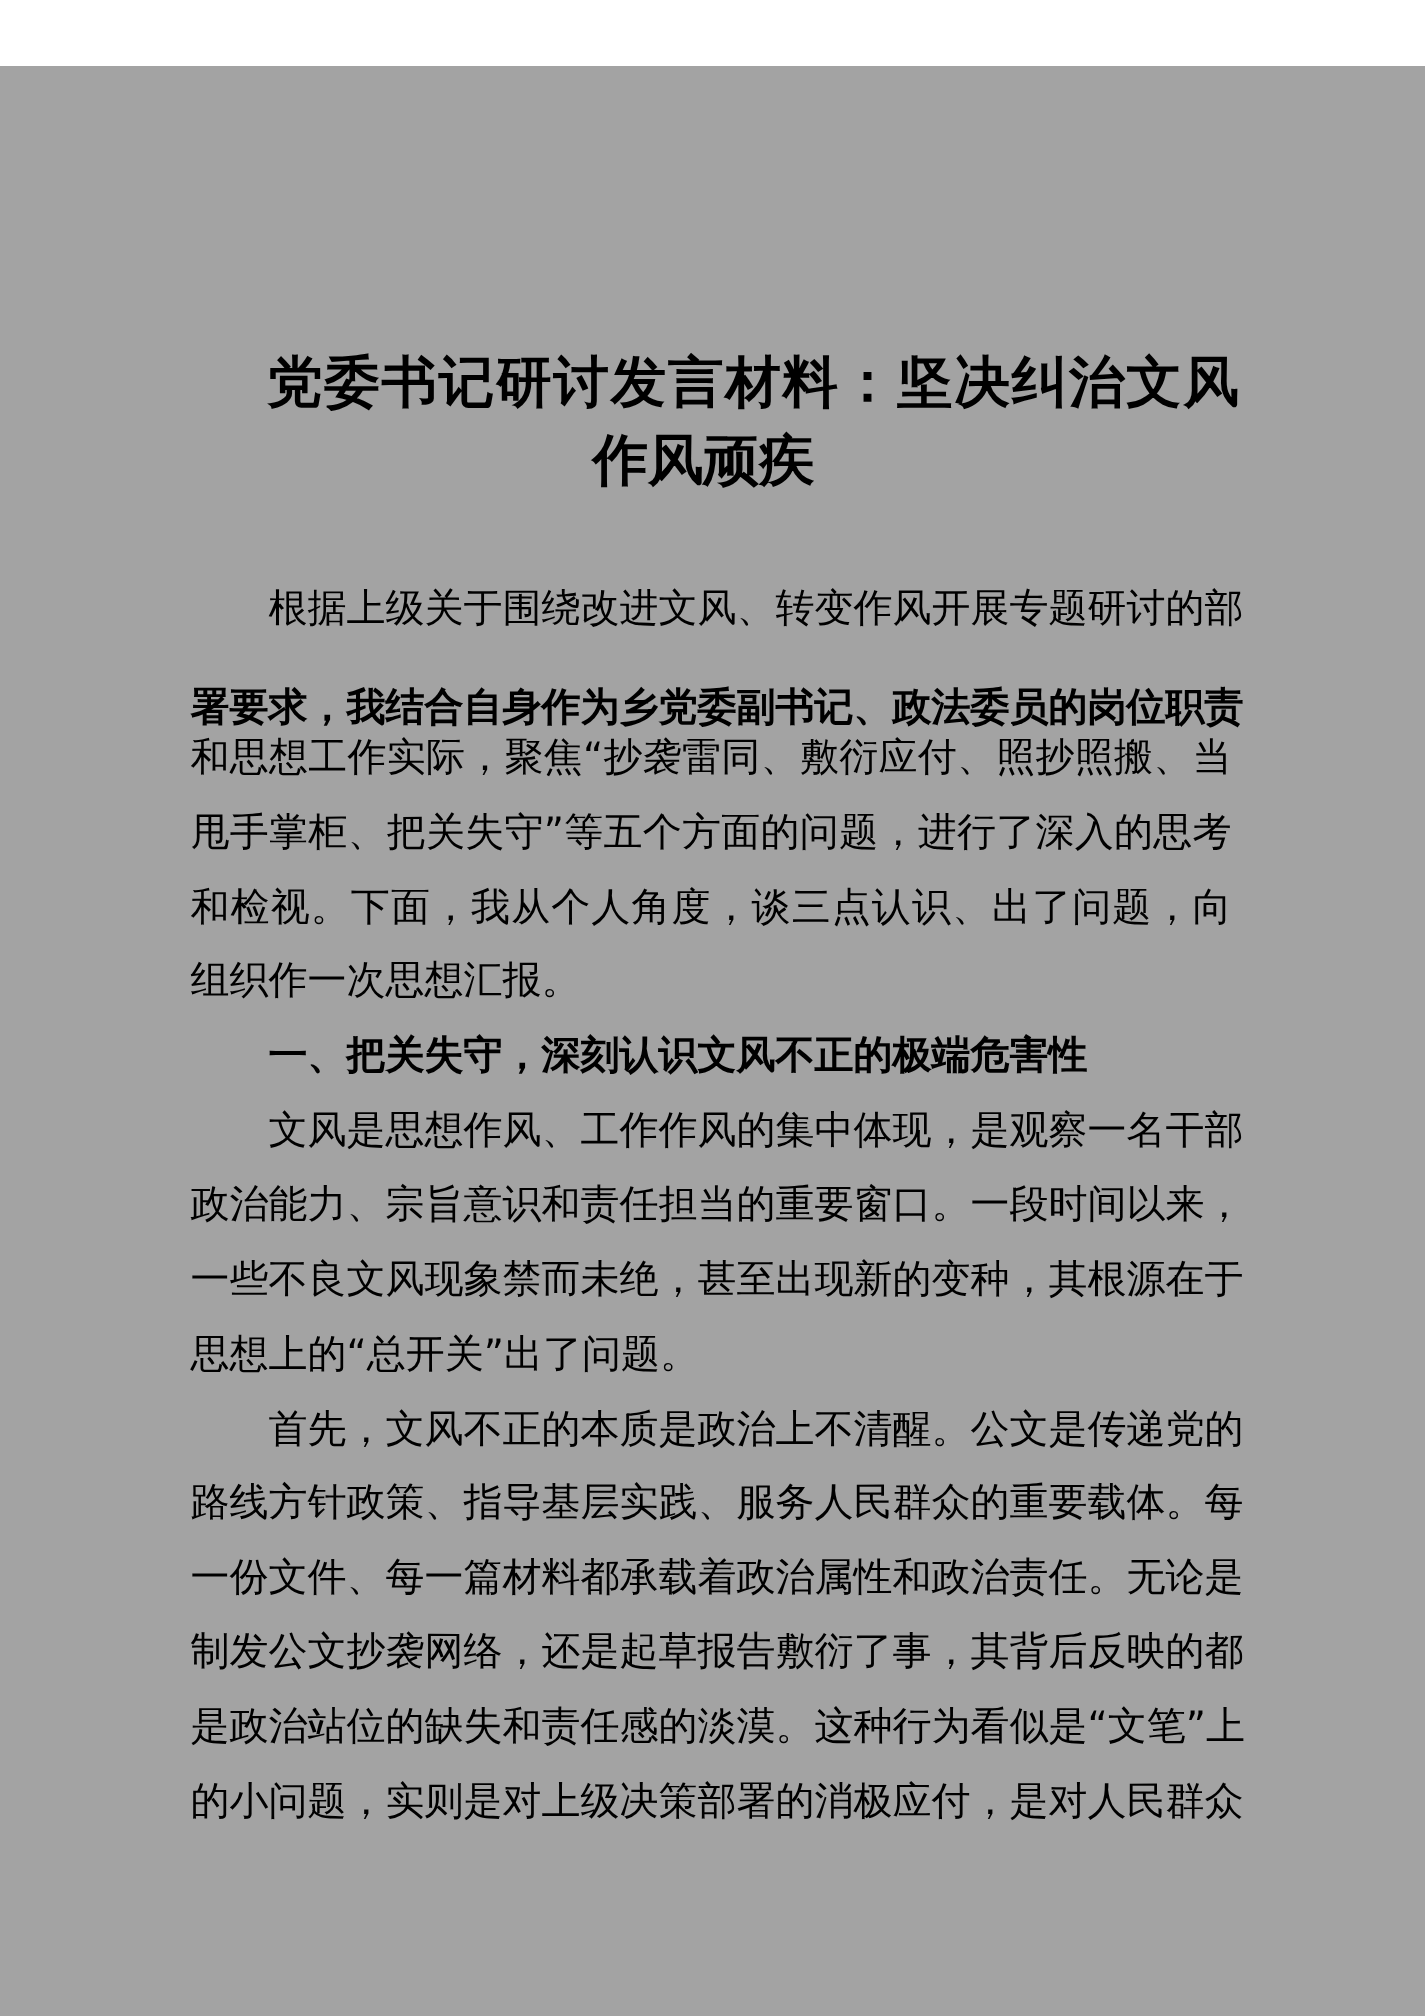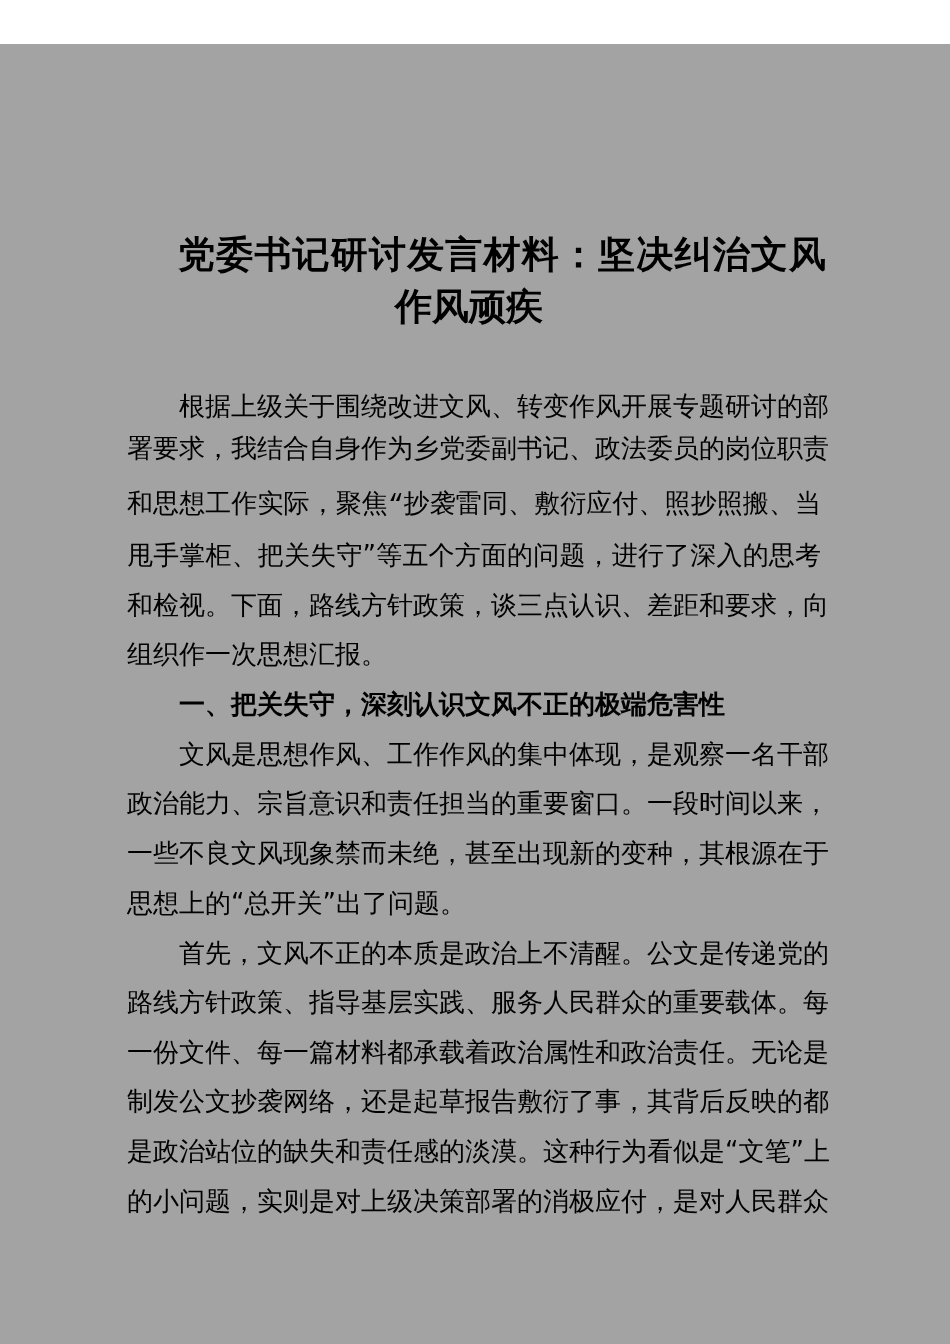--- a/index.html
+++ b/index.html
@@ -52,24 +52,24 @@
   </style>
 </head>
 <body>
 
 <div class="page">
 
   <div class="title-line l1" style="top:188px;">党委书记研讨发言材料：坚决纠治文风</div>
   <div class="title-line l2" style="top:240px;">作风顽疾</div>
 
   <div class="line indent" style="top:346px;">根据上级关于围绕改进文风、转变作风开展专题研讨的部</div>
-  <div class="line" style="top:388px;">署要求，我结合自身作为乡党委副书记、政法委员的岗位职责</div>
-  <div class="line" style="top:445px;font-family:Liberation Mono, monospace;">和思想工作实际，聚焦“抄袭雷同、敷衍应付、照抄照搬、当</div>
+  <div class="line" style="top:412px;font-weight:bold;">署要求，我结合自身作为乡党委副书记、政法委员的岗位职责</div>
+  <div class="line" style="top:445px;">和思想工作实际，聚焦“抄袭雷同、敷衍应付、照抄照搬、当</div>
   <div class="line" style="top:495px;">甩手掌柜、把关失守”等五个方面的问题，进行了深入的思考</div>
-  <div class="line" style="top:545px;">和检视。下面，路线方针政策，谈三点认识、差距和要求，向</div>
+  <div class="line" style="top:545px;">和检视。下面，我从个人角度，谈三点认识、出了问题，向</div>
   <div class="line last" style="top:594px;">组织作一次思想汇报。</div>
 
   <div class="line indent heading" style="top:644px;">一、把关失守，深刻认识文风不正的极端危害性</div>
 
   <div class="line indent" style="top:694px;">文风是思想作风、工作作风的集中体现，是观察一名干部</div>
   <div class="line" style="top:743px;">政治能力、宗旨意识和责任担当的重要窗口。一段时间以来，</div>
   <div class="line last" style="top:843px;">思想上的“总开关”出了问题。</div>
   <div class="line" style="top:793px;">一些不良文风现象禁而未绝，甚至出现新的变种，其根源在于</div>
 
   <div class="line indent" style="top:893px;">首先，文风不正的本质是政治上不清醒。公文是传递党的</div>

